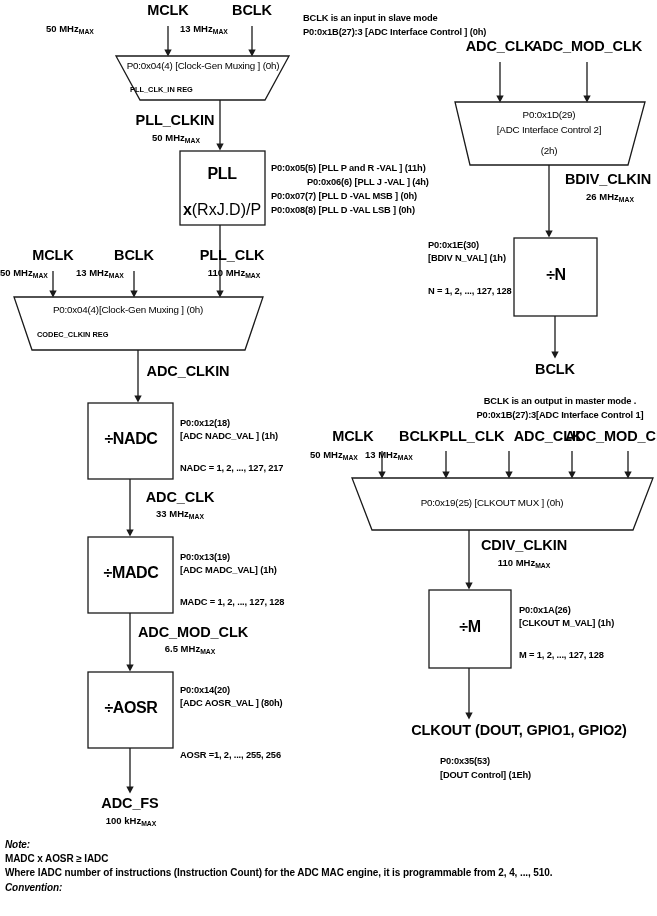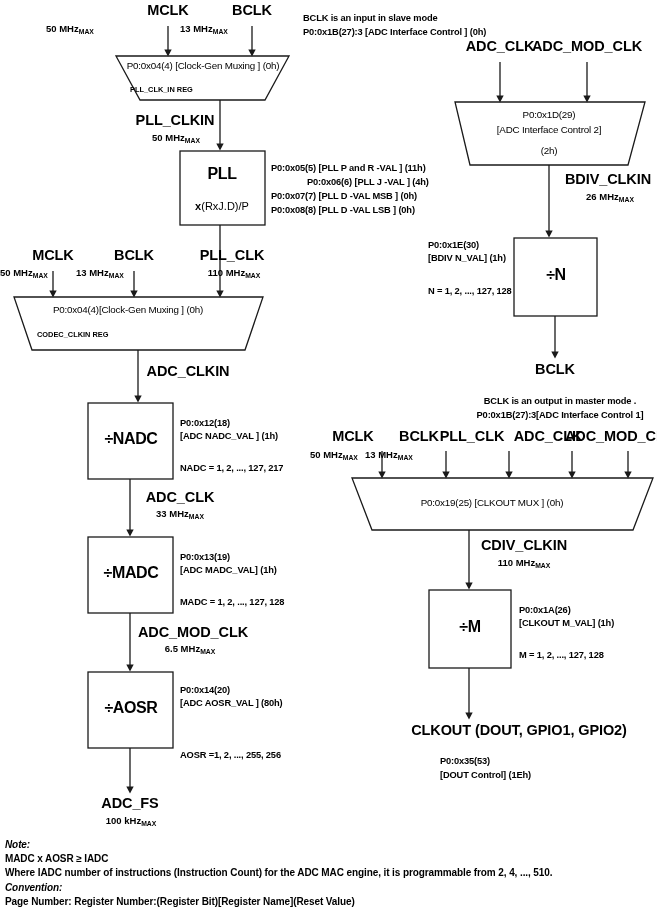--- a/index.html
+++ b/index.html
@@ -12,21 +12,21 @@
   svg.layer{position:absolute;left:0;top:0;width:657px;height:916px;pointer-events:none;}
 
   .lbl{position:absolute;white-space:nowrap;font-weight:bold;line-height:1.08;}
   .sig{font-size:14.5px;letter-spacing:-0.1px;}
   .rate{font-size:9.5px;font-weight:bold;}
   .rate sub{font-size:6.8px;font-weight:bold;vertical-align:baseline;position:relative;top:2px;}
   .reg{font-size:9.3px;font-weight:bold;letter-spacing:-0.15px;}
   .muxlbl{font-size:9.8px;font-weight:normal;letter-spacing:-0.2px;}
   .muxsub{font-size:7.4px;font-weight:bold;letter-spacing:0px;}
   .blk{font-size:16px;font-weight:bold;letter-spacing:-0.4px;}
-  .pllsub{font-size:11px;font-weight:normal;}
+  .pllsub{font-size:16px;font-weight:normal;}
   .pllsub b{font-weight:bold;}
   .note{font-size:10px;font-weight:bold;letter-spacing:-0.1px;}
   .note i{font-style:italic;}
   .ctr{transform:translateX(-50%);}
 </style>
 </head>
 <body>
 
 <div id="root">
 
@@ -176,15 +176,14 @@
   <div class="lbl reg" style="left:519px;top:650px;">M = 1, 2, ..., 127, 128</div>
 
   <div class="lbl sig ctr" style="left:519px;top:723px;">CLKOUT  (DOUT, GPIO1, GPIO2)</div>
   <div class="lbl reg" style="left:440px;top:756px;">P0:0x35(53)</div>
   <div class="lbl reg" style="left:440px;top:770px;">[DOUT Control] (1Eh)</div>
 
   <div class="lbl note" style="left:5px;top:840px;"><i>Note:</i></div>
   <div class="lbl note" style="left:5px;top:854px;">MADC x AOSR ≥ IADC</div>
   <div class="lbl note" style="left:5px;top:868px;">Where IADC number of instructions (Instruction Count)  for the ADC MAC engine, it is programmable from 2, 4, ..., 510.</div>
   <div class="lbl note" style="left:5px;top:883px;"><i>Convention:</i></div>
-  <div class="lbl note" style="left:5px;top:897px;">Page Number: Register Number:(Register Bit)[Register Name](Reset Value)</div>
 
 </div>
 
 </body></html>

